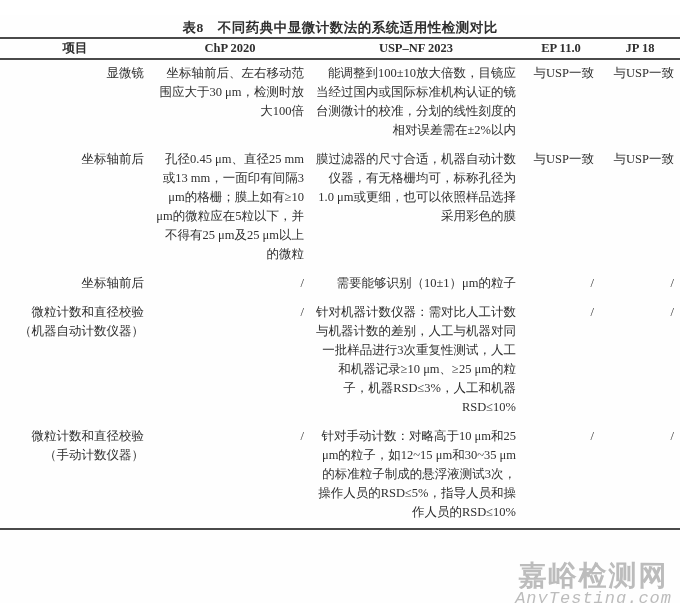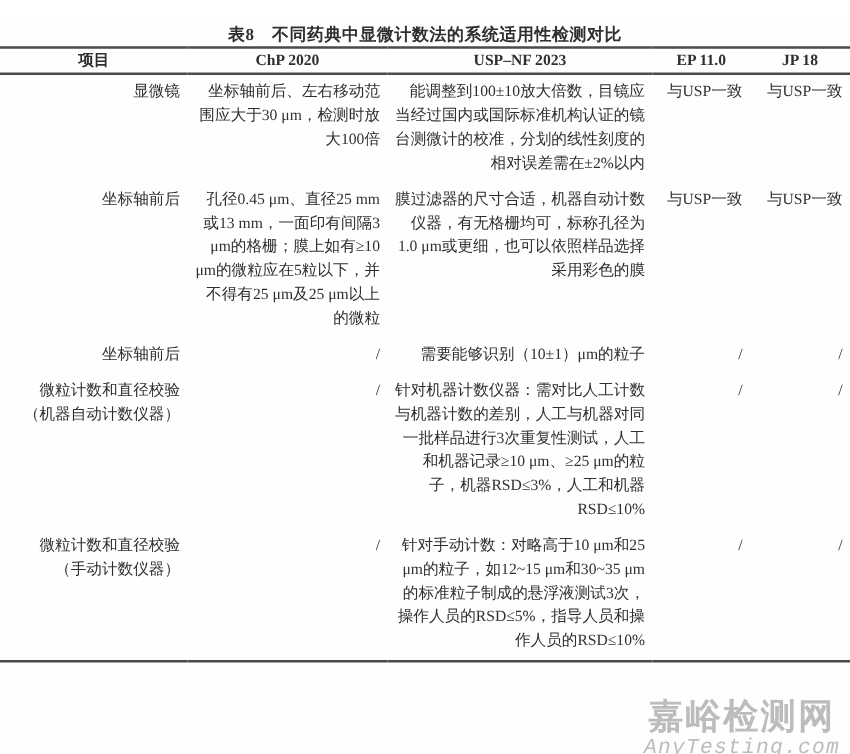--- a/index.html
+++ b/index.html
@@ -62,21 +62,21 @@
     bottom: 10px;
     text-align: center;
     color: #bcbcbc;
     pointer-events: none;
     line-height: 1.05;
   }
   .watermark .cn {
     font-size: 28px;
     font-weight: bold;
     letter-spacing: 2px;
-    font-family: Liberation Mono, monospace;
+    font-family: Liberation Sans, sans-serif;
   }
   .watermark .en {
     font-size: 17px;
     font-style: italic;
     letter-spacing: 1px;
     font-family: Liberation Mono, monospace;
   }
 </style>
 </head>
 <body>

